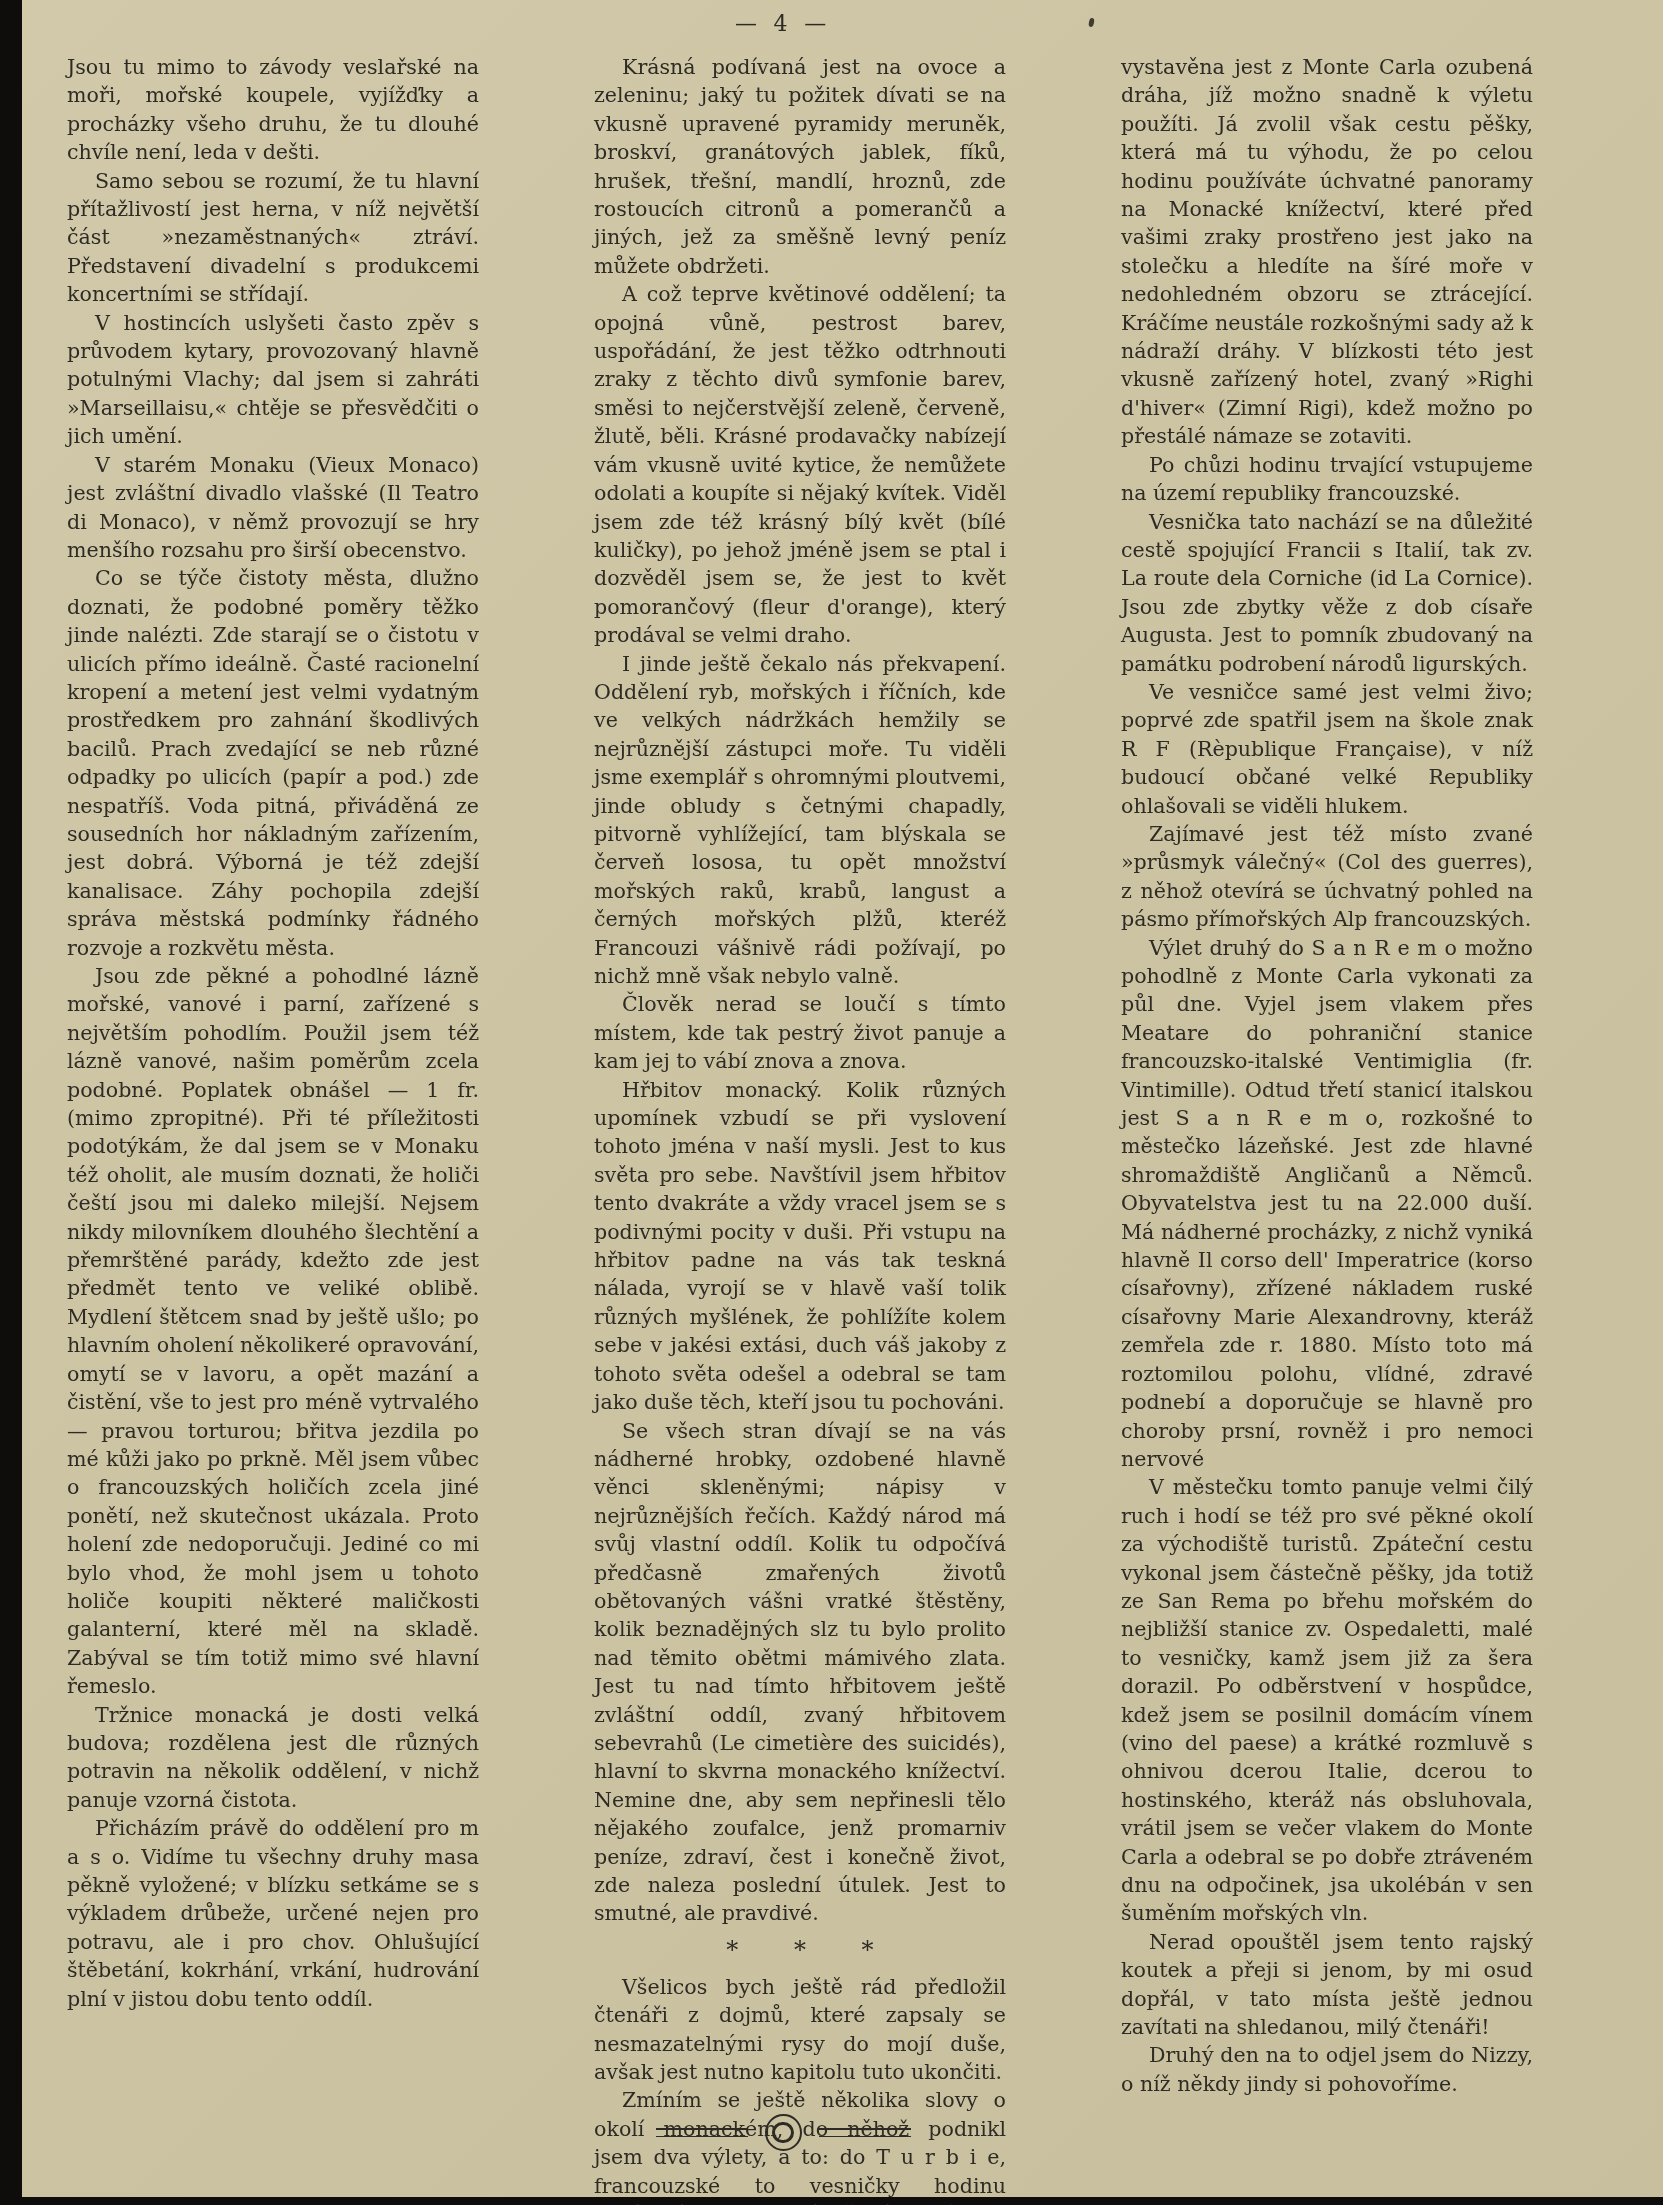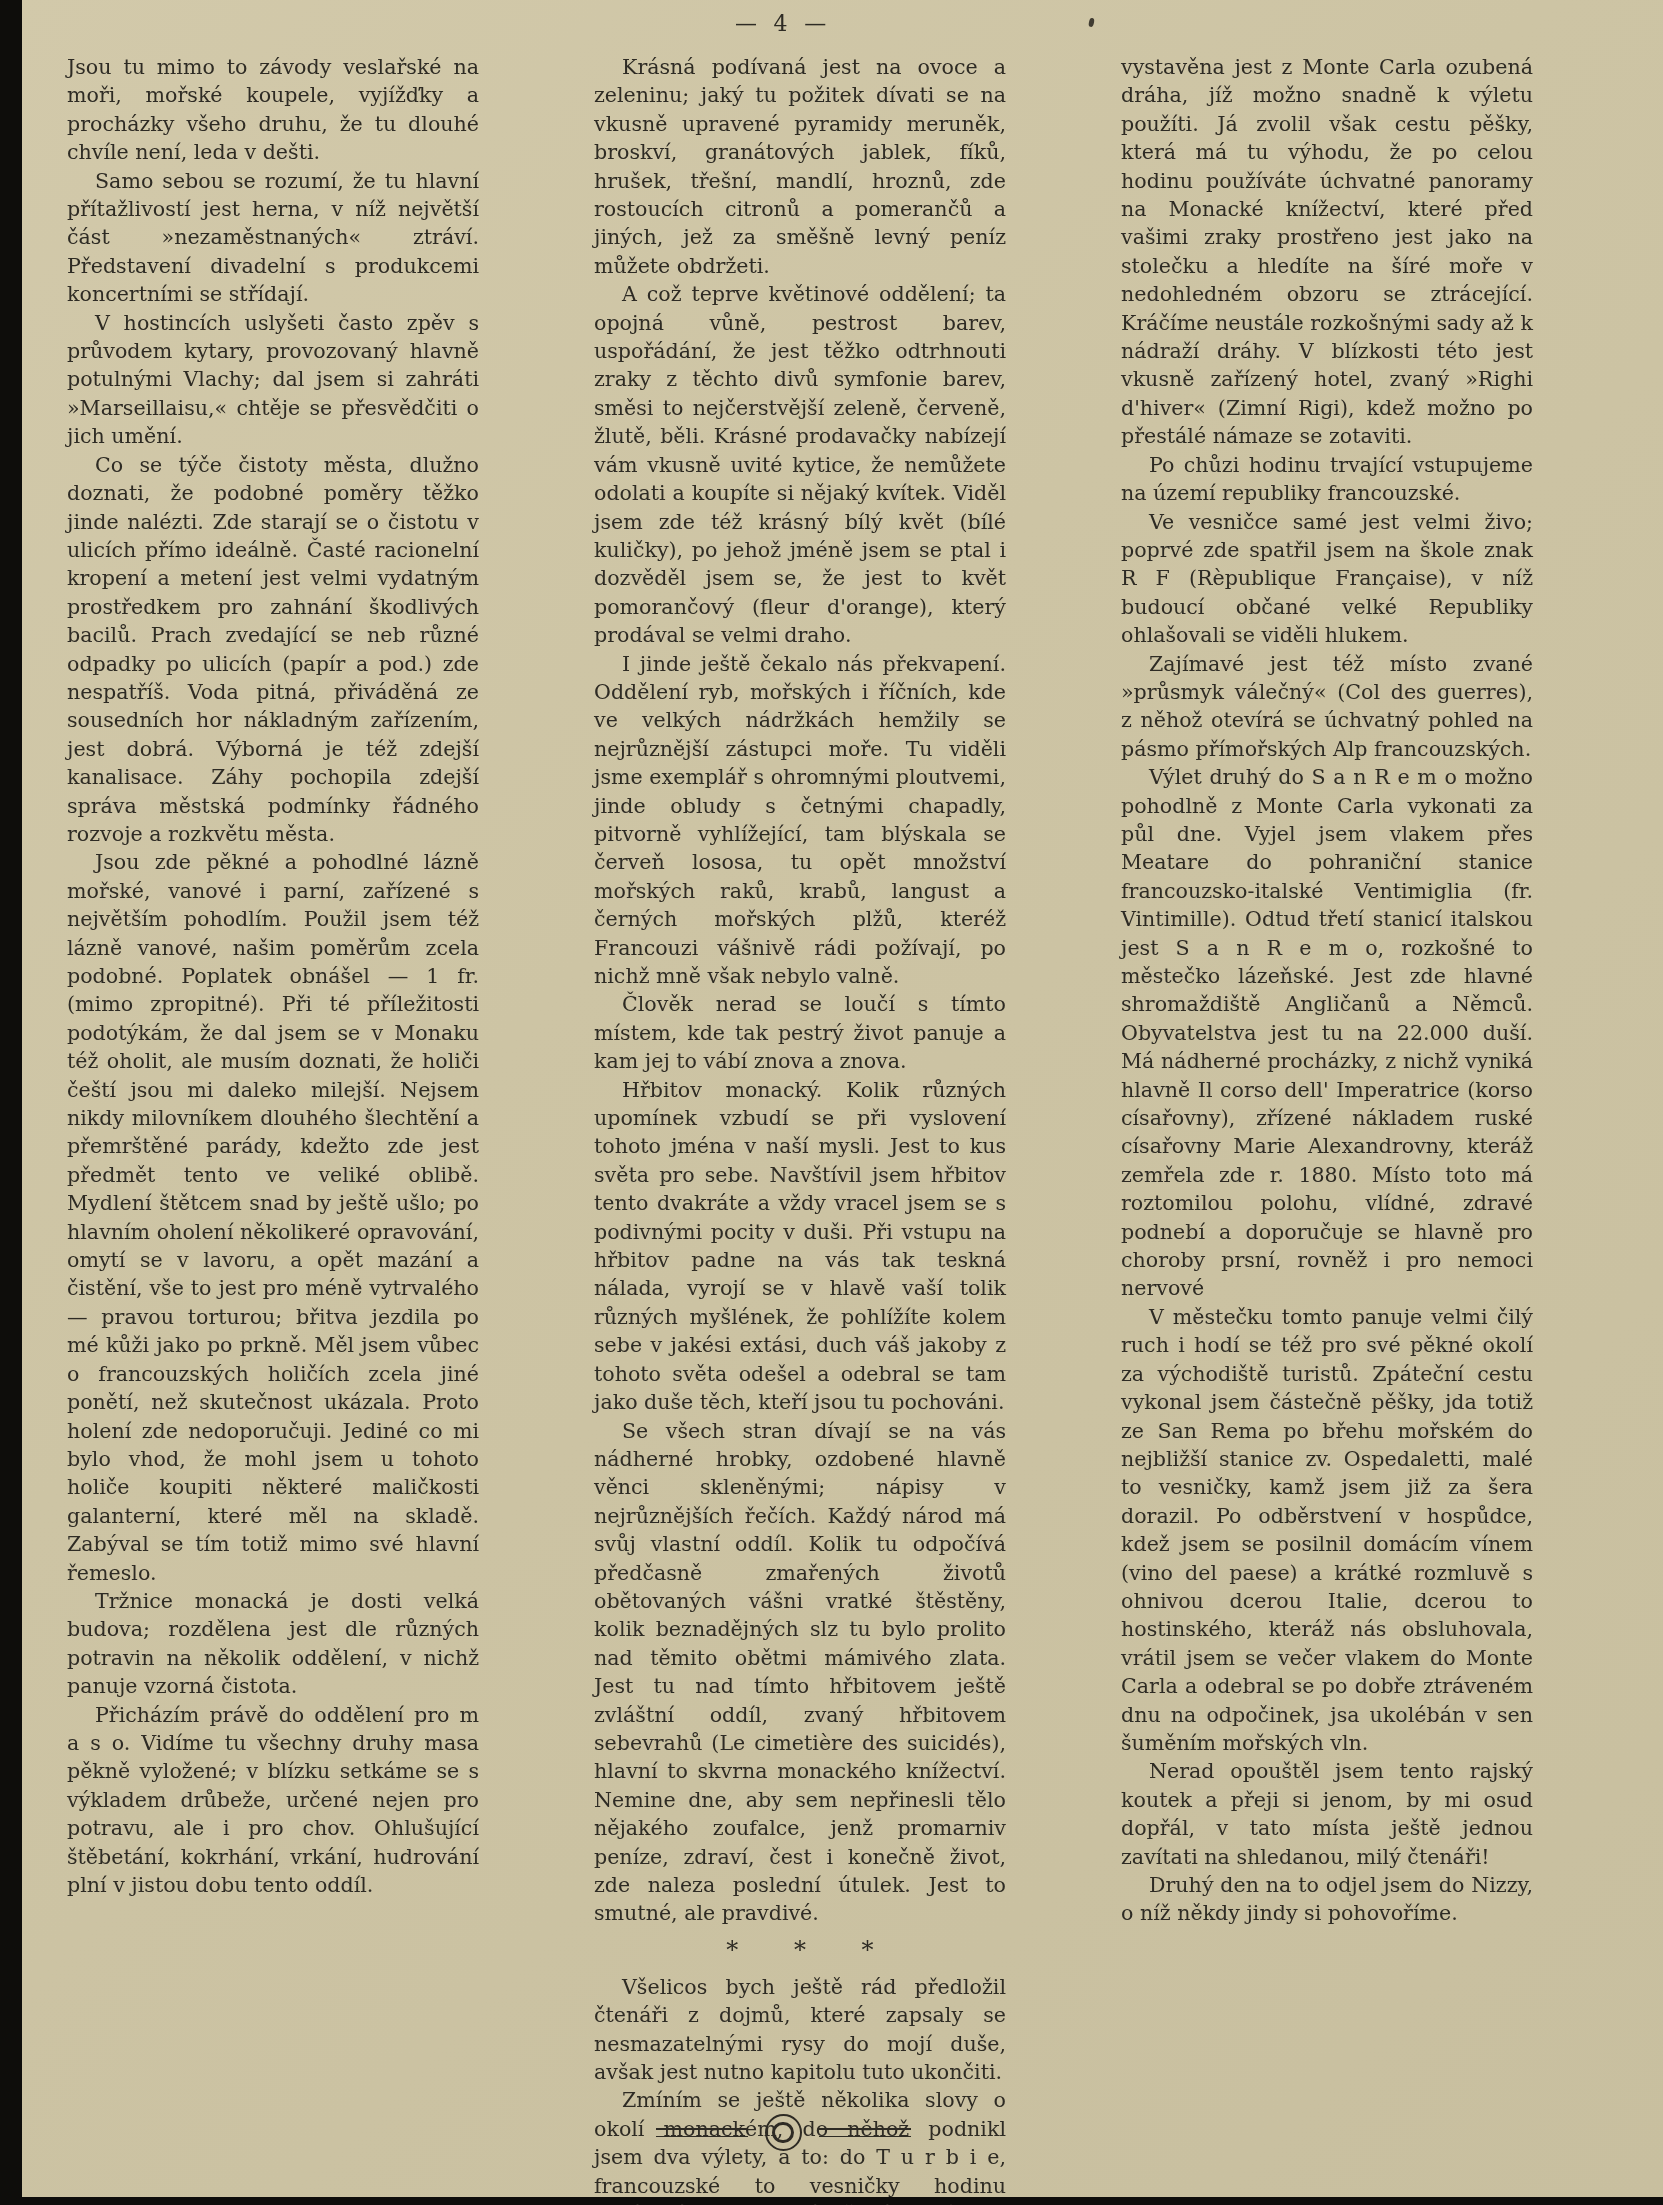--- a/index.html
+++ b/index.html
@@ -79,20 +79,21 @@
 
 <div class="page-number">— 4 —</div>
 <div class="ink-speck"></div>
 
 <div class="columns">
 
   <div class="col">
     <p class="cont">Jsou tu mimo to závody veslařské na moři, mořské koupele, vyjížďky a procházky všeho druhu, že tu dlouhé chvíle není, leda v dešti.</p>
     <p>Samo sebou se rozumí, že tu hlavní přítažlivostí jest herna, v níž největší část »nezaměstnaných« ztráví. Představení divadelní s produkcemi koncertními se střídají.</p>
     <p>V hostincích uslyšeti často zpěv s průvodem kytary, provozovaný hlavně potulnými Vlachy; dal jsem si zahráti »Marseillaisu,« chtěje se přesvědčiti o jich umění.</p>
+    <p>V starém Monaku (Vieux Monaco) jest zvláštní divadlo vlašské (Il Teatro di Monaco), v němž provozují se hry menšího rozsahu pro širší obecenstvo.</p>
     <p>Co se týče čistoty města, dlužno doznati, že podobné poměry těžko jinde nalézti. Zde starají se o čistotu v ulicích přímo ideálně. Časté racionelní kropení a metení jest velmi vydatným prostředkem pro zahnání škodlivých bacilů. Prach zvedající se neb různé odpadky po ulicích (papír a pod.) zde nespatříš. Voda pitná, přiváděná ze sousedních hor nákladným zařízením, jest dobrá. Výborná je též zdejší kanalisace. Záhy pochopila zdejší správa městská podmínky řádného rozvoje a rozkvětu města.</p>
     <p>Jsou zde pěkné a pohodlné lázně mořské, vanové i parní, zařízené s největším pohodlím. Použil jsem též lázně vanové, našim poměrům zcela podobné. Poplatek obnášel — 1 fr. (mimo zpropitné). Při té příležitosti podotýkám, že dal jsem se v Monaku též oholit, ale musím doznati, že holiči čeští jsou mi daleko milejší. Nejsem nikdy milovníkem dlouhého šlechtění a přemrštěné parády, kdežto zde jest předmět tento ve veliké oblibě. Mydlení štětcem snad by ještě ušlo; po hlavním oholení několikeré opravování, omytí se v lavoru, a opět mazání a čistění, vše to jest pro méně vytrvalého — pravou torturou; břitva jezdila po mé kůži jako po prkně. Měl jsem vůbec o francouzských holičích zcela jiné ponětí, než skutečnost ukázala. Proto holení zde nedoporučuji. Jediné co mi bylo vhod, že mohl jsem u tohoto holiče koupiti některé maličkosti galanterní, které měl na skladě. Zabýval se tím totiž mimo své hlavní řemeslo.</p>
     <p>Tržnice monacká je dosti velká budova; rozdělena jest dle různých potravin na několik oddělení, v nichž panuje vzorná čistota.</p>
     <p>Přicházím právě do oddělení pro m a s o. Vidíme tu všechny druhy masa pěkně vyložené; v blízku setkáme se s výkladem drůbeže, určené nejen pro potravu, ale i pro chov. Ohlušující štěbetání, kokrhání, vrkání, hudrování plní v jistou dobu tento oddíl.</p>
   </div>
 
   <div class="col">
     <p>Krásná podívaná jest na ovoce a zeleninu; jaký tu požitek dívati se na vkusně upravené pyramidy meruněk, broskví, granátových jablek, fíků, hrušek, třešní, mandlí, hroznů, zde rostoucích citronů a pomerančů a jiných, jež za směšně levný peníz můžete obdržeti.</p>
     <p>A což teprve květinové oddělení; ta opojná vůně, pestrost barev, uspořádání, že jest těžko odtrhnouti zraky z těchto divů symfonie barev, směsi to nejčerstvější zeleně, červeně, žlutě, běli. Krásné prodavačky nabízejí vám vkusně uvité kytice, že nemůžete odolati a koupíte si nějaký kvítek. Viděl jsem zde též krásný bílý květ (bílé kuličky), po jehož jméně jsem se ptal i dozvěděl jsem se, že jest to květ pomorančový (fleur d'orange), který prodával se velmi draho.</p>
     <p>I jinde ještě čekalo nás překvapení. Oddělení ryb, mořských i říčních, kde ve velkých nádržkách hemžily se nejrůznější zástupci moře. Tu viděli jsme exemplář s ohromnými ploutvemi, jinde obludy s četnými chapadly, pitvorně vyhlížející, tam blýskala se červeň lososa, tu opět množství mořských raků, krabů, langust a černých mořských plžů, kteréž Francouzi vášnivě rádi požívají, po nichž mně však nebylo valně.</p>
@@ -101,20 +102,21 @@
     <p>Se všech stran dívají se na vás nádherné hrobky, ozdobené hlavně věnci skleněnými; nápisy v nejrůznějších řečích. Každý národ má svůj vlastní oddíl. Kolik tu odpočívá předčasně zmařených životů obětovaných vášni vratké štěstěny, kolik beznadějných slz tu bylo prolito nad těmito obětmi mámivého zlata. Jest tu nad tímto hřbitovem ještě zvláštní oddíl, zvaný hřbitovem sebevrahů (Le cimetière des suicidés), hlavní to skvrna monackého knížectví. Nemine dne, aby sem nepřinesli tělo nějakého zoufalce, jenž promarniv peníze, zdraví, čest i konečně život, zde naleza poslední útulek. Jest to smutné, ale pravdivé.</p>
     <p class="asterism">* * *</p>
     <p>Všelicos bych ještě rád předložil čtenáři z dojmů, které zapsaly se nesmazatelnými rysy do mojí duše, avšak jest nutno kapitolu tuto ukončiti.</p>
     <p>Zmíním se ještě několika slovy o okolí monackém, do něhož podnikl jsem dva výlety, a to: do T u r b i e, francouzské to vesničky hodinu vzdálené a do Ital, lázeňského místa S a n  R e m a.</p>
     <p>Do otevírá vesničky La Turbie</p>
   </div>
 
   <div class="col">
     <p class="cont">vystavěna jest z Monte Carla ozubená dráha, jíž možno snadně k výletu použíti. Já zvolil však cestu pěšky, která má tu výhodu, že po celou hodinu používáte úchvatné panoramy na Monacké knížectví, které před vašimi zraky prostřeno jest jako na stolečku a hledíte na šíré moře v nedohledném obzoru se ztrácející. Kráčíme neustále rozkošnými sady až k nádraží dráhy. V blízkosti této jest vkusně zařízený hotel, zvaný »Righi d'hiver« (Zimní Rigi), kdež možno po přestálé námaze se zotaviti.</p>
     <p>Po chůzi hodinu trvající vstupujeme na území republiky francouzské.</p>
+    <p>Vesnička tato nachází se na důležité cestě spojující Francii s Italií, tak zv. La route dela Corniche (id La Cornice). Jsou zde zbytky věže z dob císaře Augusta. Jest to pomník zbudovaný na památku podrobení národů ligurských.</p>
     <p>Ve vesničce samé jest velmi živo; poprvé zde spatřil jsem na škole znak R F (Rèpublique Française), v níž budoucí občané velké Republiky ohlašovali se viděli hlukem.</p>
     <p>Zajímavé jest též místo zvané »průsmyk válečný« (Col des guerres), z něhož otevírá se úchvatný pohled na pásmo přímořských Alp francouzských.</p>
     <p>Výlet druhý do S a n  R e m o možno pohodlně z Monte Carla vykonati za půl dne. Vyjel jsem vlakem přes Meatare do pohraniční stanice francouzsko-italské Ventimiglia (fr. Vintimille). Odtud třetí stanicí italskou jest S a n  R e m o, rozkošné to městečko lázeňské. Jest zde hlavné shromaždiště Angličanů a Němců. Obyvatelstva jest tu na 22.000 duší. Má nádherné procházky, z nichž vyniká hlavně Il corso dell' Imperatrice (korso císařovny), zřízené nákladem ruské císařovny Marie Alexandrovny, kteráž zemřela zde r. 1880. Místo toto má roztomilou polohu, vlídné, zdravé podnebí a doporučuje se hlavně pro choroby prsní, rovněž i pro nemoci nervové</p>
     <p>V městečku tomto panuje velmi čilý ruch i hodí se též pro své pěkné okolí za východiště turistů. Zpáteční cestu vykonal jsem částečně pěšky, jda totiž ze San Rema po břehu mořském do nejbližší stanice zv. Ospedaletti, malé to vesničky, kamž jsem již za šera dorazil. Po odběrstvení v hospůdce, kdež jsem se posilnil domácím vínem (vino del paese) a krátké rozmluvě s ohnivou dcerou Italie, dcerou to hostinského, kteráž nás obsluhovala, vrátil jsem se večer vlakem do Monte Carla a odebral se po dobře ztráveném dnu na odpočinek, jsa ukolébán v sen šuměním mořských vln.</p>
     <p>Nerad opouštěl jsem tento rajský koutek a přeji si jenom, by mi osud dopřál, v tato místa ještě jednou zavítati na shledanou, milý čtenáři!</p>
     <p>Druhý den na to odjel jsem do Nizzy, o níž někdy jindy si pohovoříme.</p>
   </div>
 
 </div>
 

